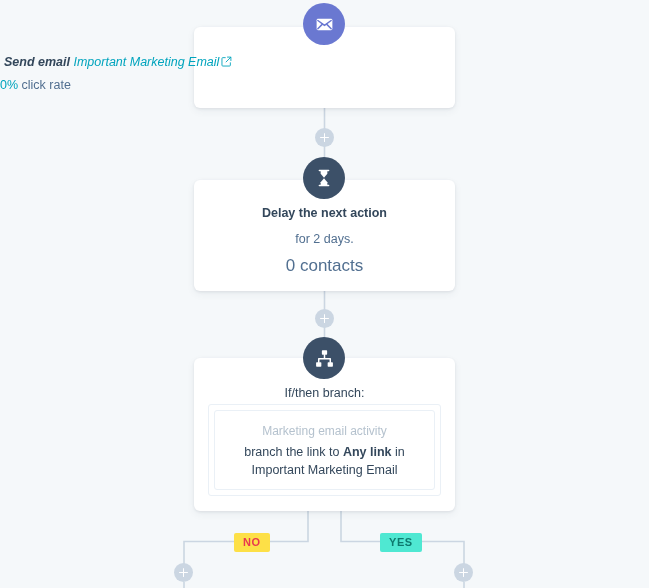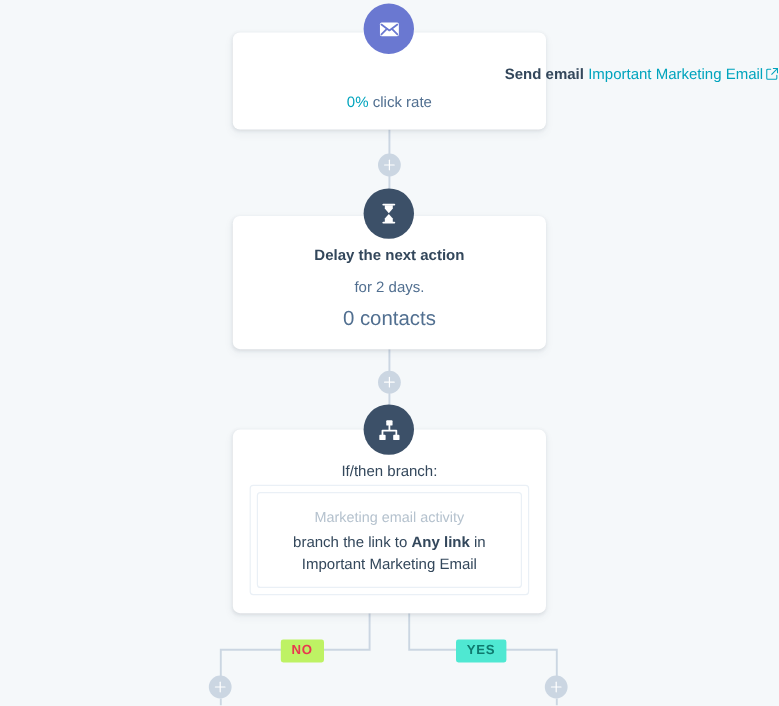--- a/index.html
+++ b/index.html
@@ -88,22 +88,23 @@
   .plus-2      { left: 315px; top: 309px; }
   .plus-no     { left: 174px; top: 563px; }
   .plus-yes    { left: 454px; top: 563px; }
 
   .email-title {
     position: absolute;
     left: 4px; right: 0;
     top: 54px;
     font-size: 12.5px;
     line-height: 16px;
-    text-align: right;
+    text-align: left;
     white-space: nowrap;
+    font-style: italic;
   }
   .email-title .label {
     font-weight: bold;
     color: #33475b;
   }
   .email-title .link {
     color: #00a4bd;
     text-decoration: none;
     font-weight: normal;
     cursor: pointer;
@@ -111,21 +112,21 @@
   .ext-icon {
     display: inline-block;
     vertical-align: -1px;
     margin-left: 2px;
   }
 
   .email-stat {
     position: absolute;
     left: 0; right: 0;
     top: 77px;
-    text-align: center;
+    text-align: left;
     font-size: 12.5px;
     line-height: 16px;
     color: #516f90;
   }
   .email-stat .rate {
     color: #00a4bd;
   }
 
   .delay-title {
     position: absolute;
@@ -216,21 +217,21 @@
     font-weight: bold;
     letter-spacing: 0.6px;
     padding: 3px 9px 4px 9px;
     border-radius: 2px;
     z-index: 6;
     line-height: 12px;
   }
   .badge-no {
     left: 234px;
     top: 533px;
-    background: #bef264;
+    background: #fde047;
     color: #e8384f;
   }
   .badge-yes {
     left: 380px;
     top: 533px;
     background: #4fe8d2;
     color: #0e7a6e;
   }
 </style>
 </head>

